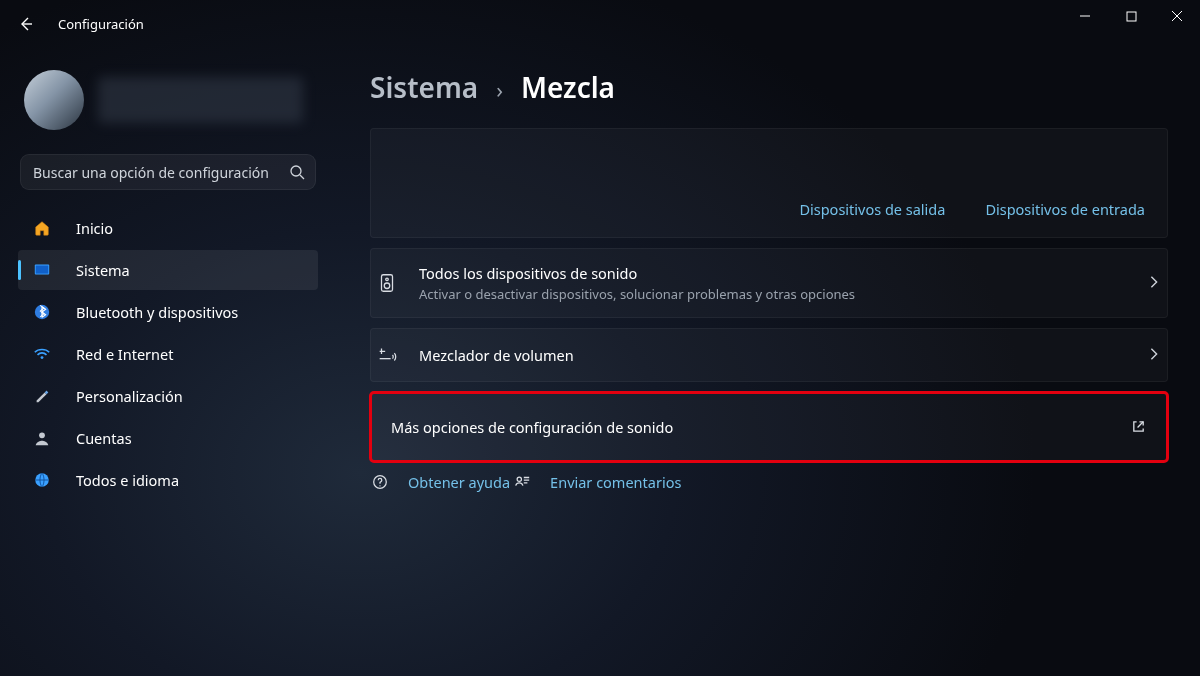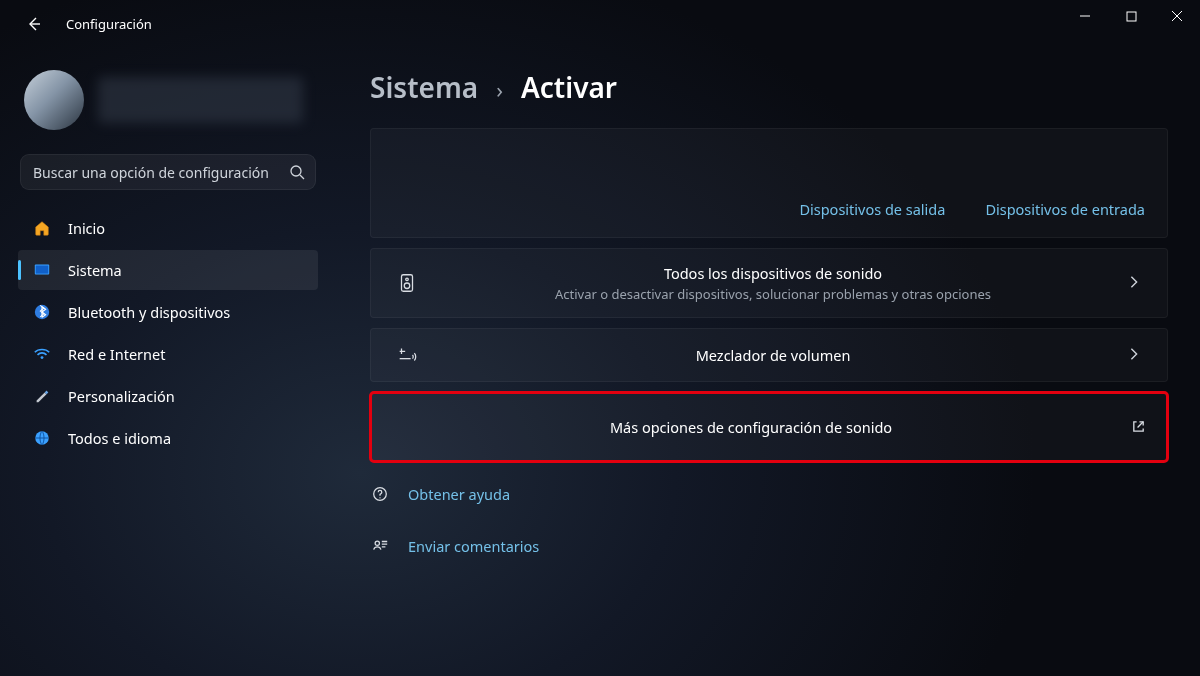--- a/index.html
+++ b/index.html
@@ -8,21 +8,21 @@
     font-family: "Segoe UI", "Segoe UI Variable", system-ui, sans-serif;
     background: radial-gradient(ellipse 900px 700px at 30% 70%, #1f2a3a 0%, #121826 35%, #090b11 75%);
     color: #fff;
   }
 
   
   .titlebar {
     height: 48px;
     display: flex;
     align-items: center;
-    padding-left: 24px;
+    padding-left: 16px;
   }
   .titlebar .back {
     width: 20px; height: 20px;
     display: flex; align-items: center; justify-content: center;
     margin-right: 22px;
   }
   .titlebar .title { font-size: 13px; color: #fff; }
   .win-controls {
     margin-left: auto;
     display: flex;
@@ -87,21 +87,21 @@
     font-family: inherit;
   }
   .search input::placeholder { color: #cfd4db; }
   .search .mag { width: 16px; height: 16px; color: #cfd4db; }
 
   
   .nav { display: flex; flex-direction: column; gap: 2px; }
   .nav-item {
     position: relative;
     display: flex; align-items: center;
-    gap: 16px;
+    gap: 24px;
     height: 40px;
     padding: 0 10px 0 14px;
     border-radius: 4px;
     font-size: 14.5px;
     color: #fff;
     cursor: pointer;
   }
   .nav-item.active {
     background: rgba(255,255,255,0.075);
   }
@@ -130,38 +130,37 @@
   .breadcrumb .crumb-current {
     font-size: 28px; font-weight: 600; color: #fff;
   }
 
   
   .card {
     background: rgba(255,255,255,0.033);
     border: 1px solid rgba(255,255,255,0.05);
     border-radius: 4px;
     margin-bottom: 10px;
-    text-align: center;
   }
   .top-card {
     height: 110px;
     display: flex; align-items: flex-end; justify-content: flex-end;
     gap: 40px;
     padding: 0 22px 18px 22px;
   }
   .top-link {
     color: #74c0e8;
     font-size: 14.5px;
     cursor: pointer;
   }
 
   .row-card {
     display: flex; align-items: center;
     gap: 20px;
-    padding: 14px 24px;
+    padding: 14px 4px;
     cursor: pointer;
   }
   .row-icon {
     width: 24px; height: 24px;
     display: flex; align-items: center; justify-content: center;
     color: #d9dde3;
     flex: none;
   }
   .row-text { flex: 1; min-width: 0; }
   .row-title { font-size: 14.5px; color: #fff; }
@@ -175,22 +174,22 @@
     outline-offset: -2px;
   }
   .highlight.row-card { padding: 24px 20px; }
 
   .ext-icon {
     width: 16px; height: 16px; color: #d9dde3;
   }
 
   
   .footer-links {
-    margin-top: 22px;
-    display: flex; flex-direction: column; gap: 32px;
+    margin-top: 10px;
+    display: flex; flex-direction: row; gap: 2px;
   }
   .flink {
     display: flex; align-items: center; gap: 18px;
     font-size: 14.5px;
     color: #74c0e8;
     cursor: pointer;
   }
   .flink .ficon {
     width: 20px; height: 20px; color: #d9dde3;
     display: flex; align-items: center; justify-content: center;
@@ -294,40 +293,49 @@
         <span class="nav-icon">
           <svg viewBox="0 0 20 20" width="18" height="18">
             <path d="M4 15l9-9 2 2-9 9H4v-2z" fill="#c4c9d1"></path>
             <path d="M13 6l2 2 2-2-2-2-2 2z" fill="#6aa7e8"></path>
           </svg>
         </span>
         <span>Personalización</span>
       </div>
 
 
+      <div class="nav-item">
+        <span class="nav-icon">
+          <svg viewBox="0 0 20 20" width="18" height="18" fill="#c4c9d1">
+            <circle cx="10" cy="7" r="3.2"></circle>
+            <path d="M3 18c1-4 5-5 7-5s6 1 7 5H3z"></path>
+          </svg>
+        </span>
+        <span>Cuentas</span>
+      </div>
 
       <div class="nav-item">
         <span class="nav-icon">
           <svg viewBox="0 0 20 20" width="18" height="18">
             <circle cx="10" cy="10" r="7.5" fill="#3aa0ff"></circle>
             <path d="M2.5 10h15M10 2.5c3 3 3 12 0 15M10 2.5c-3 3-3 12 0 15" fill="none" stroke="#0d4e9a" stroke-width="1"></path>
           </svg>
         </span>
         <span>Todos e idioma</span>
       </div>
 
     </div>
   </div>
 
   <div class="main">
 
     <div class="breadcrumb">
       <span class="crumb-parent">Sistema</span>
       <span class="sep">›</span>
-      <span class="crumb-current">Activar</span>
+      <span class="crumb-current">Mezcla</span>
     </div>
 
     <div class="card top-card">
       <span class="top-link">Dispositivos de salida</span>
       <span class="top-link">Dispositivos de entrada</span>
     </div>
 
     <div class="card row-card">
       <span class="row-icon">
         <svg viewBox="0 0 24 24" width="22" height="22" fill="none" stroke="currentColor" stroke-width="1.4">

